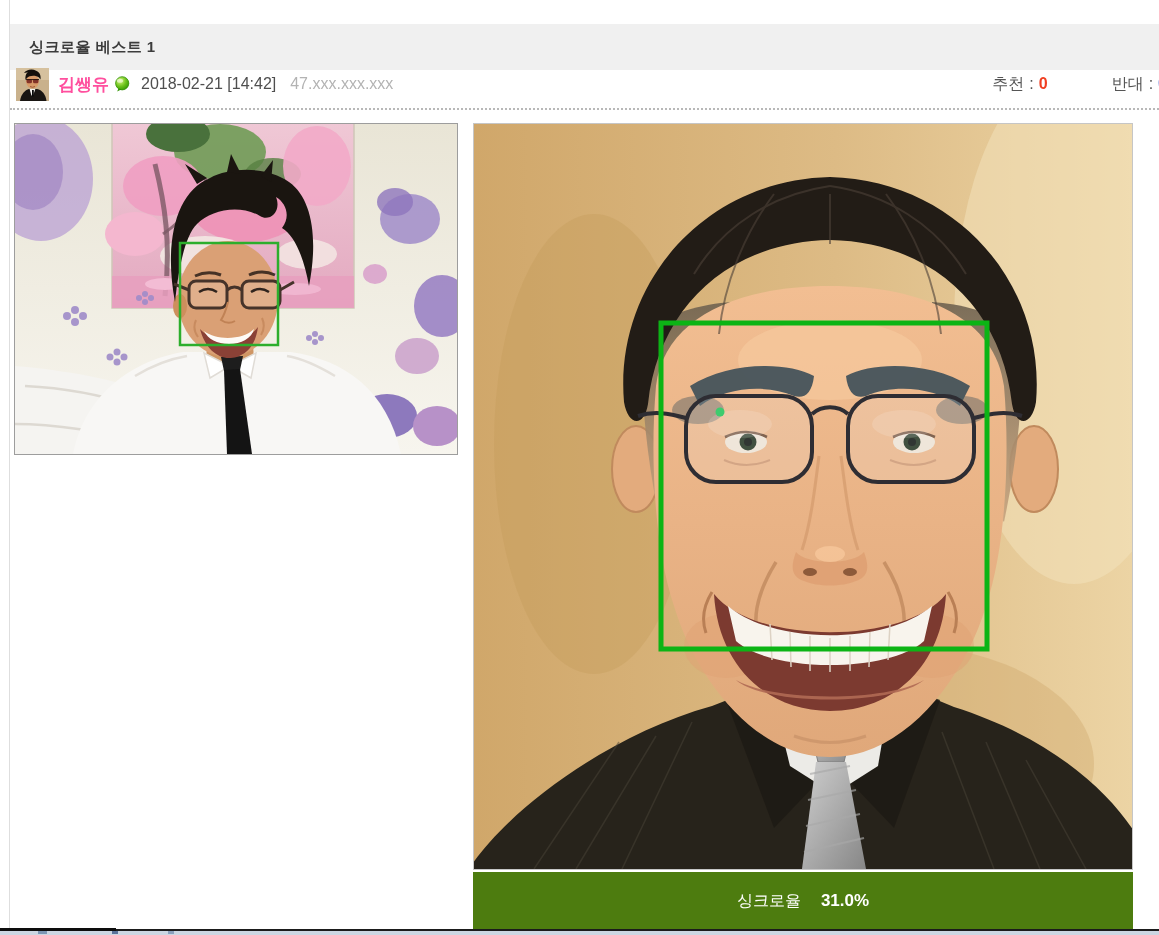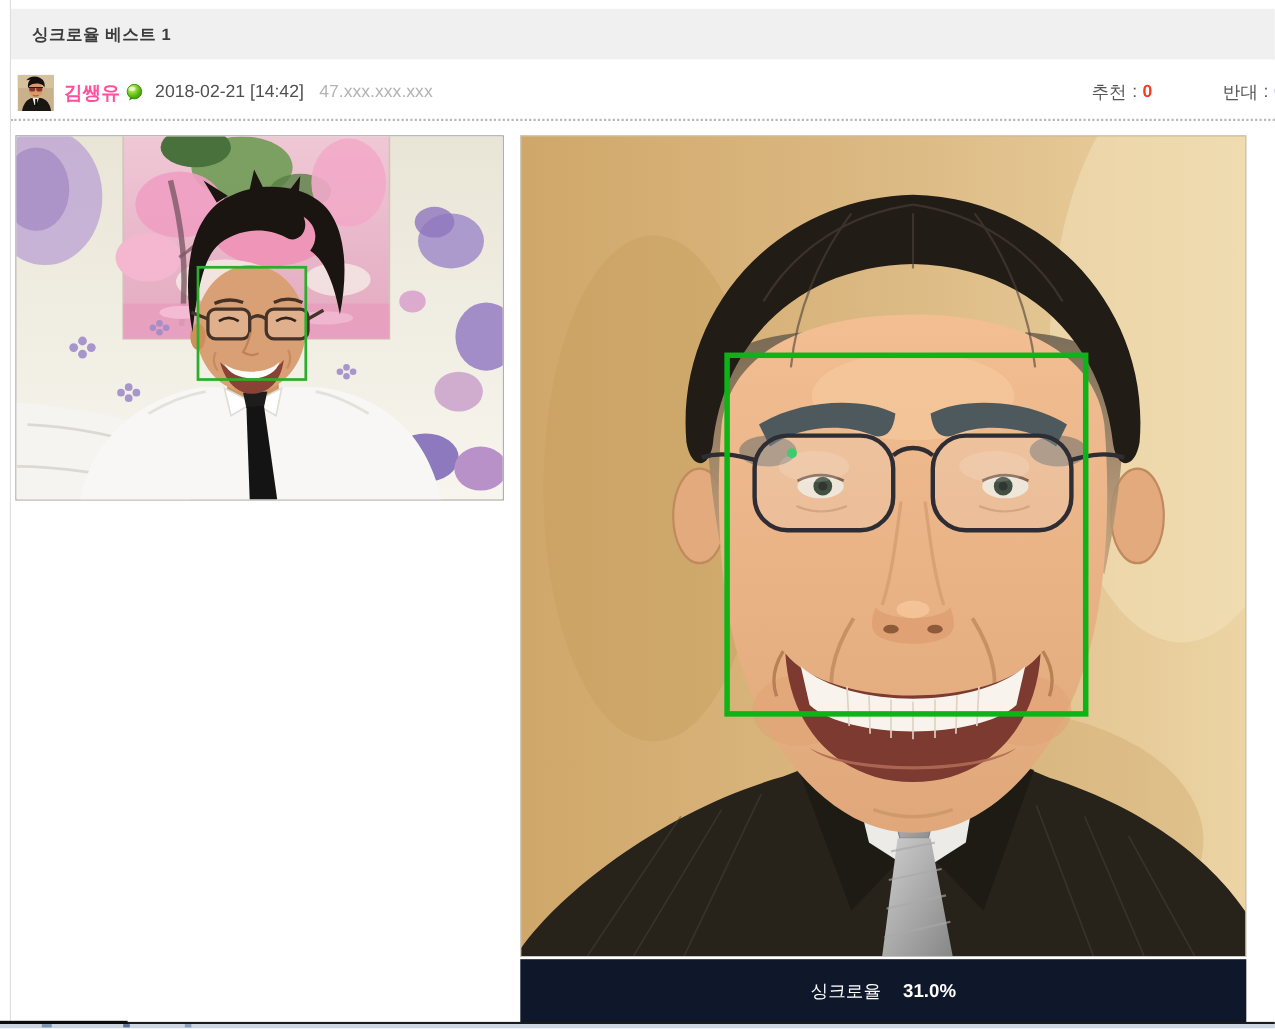--- a/index.html
+++ b/index.html
@@ -4,21 +4,21 @@
 <style>
   html,body{margin:0;padding:0;}
   body{
     width:1159px;height:935px;position:relative;overflow:hidden;
     background:#ffffff;
     font-family:"Liberation Sans","DejaVu Sans",sans-serif;
   }
   .page-edge-left{position:absolute;left:9px;top:0;width:1px;height:930px;background:#dedede;}
   
   .title-band{
-    position:absolute;left:10px;top:8px;width:1149px;height:46px;
+    position:absolute;left:10px;top:24px;width:1149px;height:46px;
     background:#f0f0f0;box-sizing:border-box;
     display:flex;align-items:center;padding-left:19px;
   }
   .title-band .title{font-size:15px;font-weight:bold;color:#3c3c3c;letter-spacing:0.5px;}
   
   .meta-row{
     position:absolute;left:10px;top:63px;width:1149px;height:42px;
     display:flex;align-items:center;box-sizing:border-box;justify-content:space-between;
   }
   .avatar{width:33px;height:33px;margin-left:6px;display:block;cursor:pointer;flex:0 0 auto;}
@@ -40,21 +40,21 @@
     position:absolute;left:14px;top:123px;width:442px;height:330px;
     border:1px solid #9d9d9d;background:#fff;
   }
   .fig-right{
     position:absolute;left:473px;top:123px;width:658px;height:745px;
     border:1px solid #c6c6c6;background:#d8b57e;
   }
   .fig-left svg,.fig-right svg{display:block;width:100%;height:100%;}
   .caption-bar{
     position:absolute;left:473px;top:872px;width:660px;height:58px;
-    background:#0f172a;color:#ffffff;
+    background:#4d7c0f;color:#ffffff;
     display:flex;align-items:center;justify-content:center;
   }
   .caption-bar .cap-label{font-size:16px;}
   .caption-bar .cap-value{font-size:17px;font-weight:bold;margin-left:20px;}
   
   .bottom-line{position:absolute;left:0;top:929px;width:1159px;height:2px;background:#1b1b1b;}
   .bottom-line-thick{position:absolute;left:0;top:928px;width:116px;height:3px;background:#0d0d0d;}
   .bottom-strip{position:absolute;left:0;top:931px;width:1159px;height:4px;background:#ccd6e2;}
   .strip-mark{position:absolute;top:931px;height:3px;}
   .mark-1{left:38px;width:9px;background:#7c96b4;}

